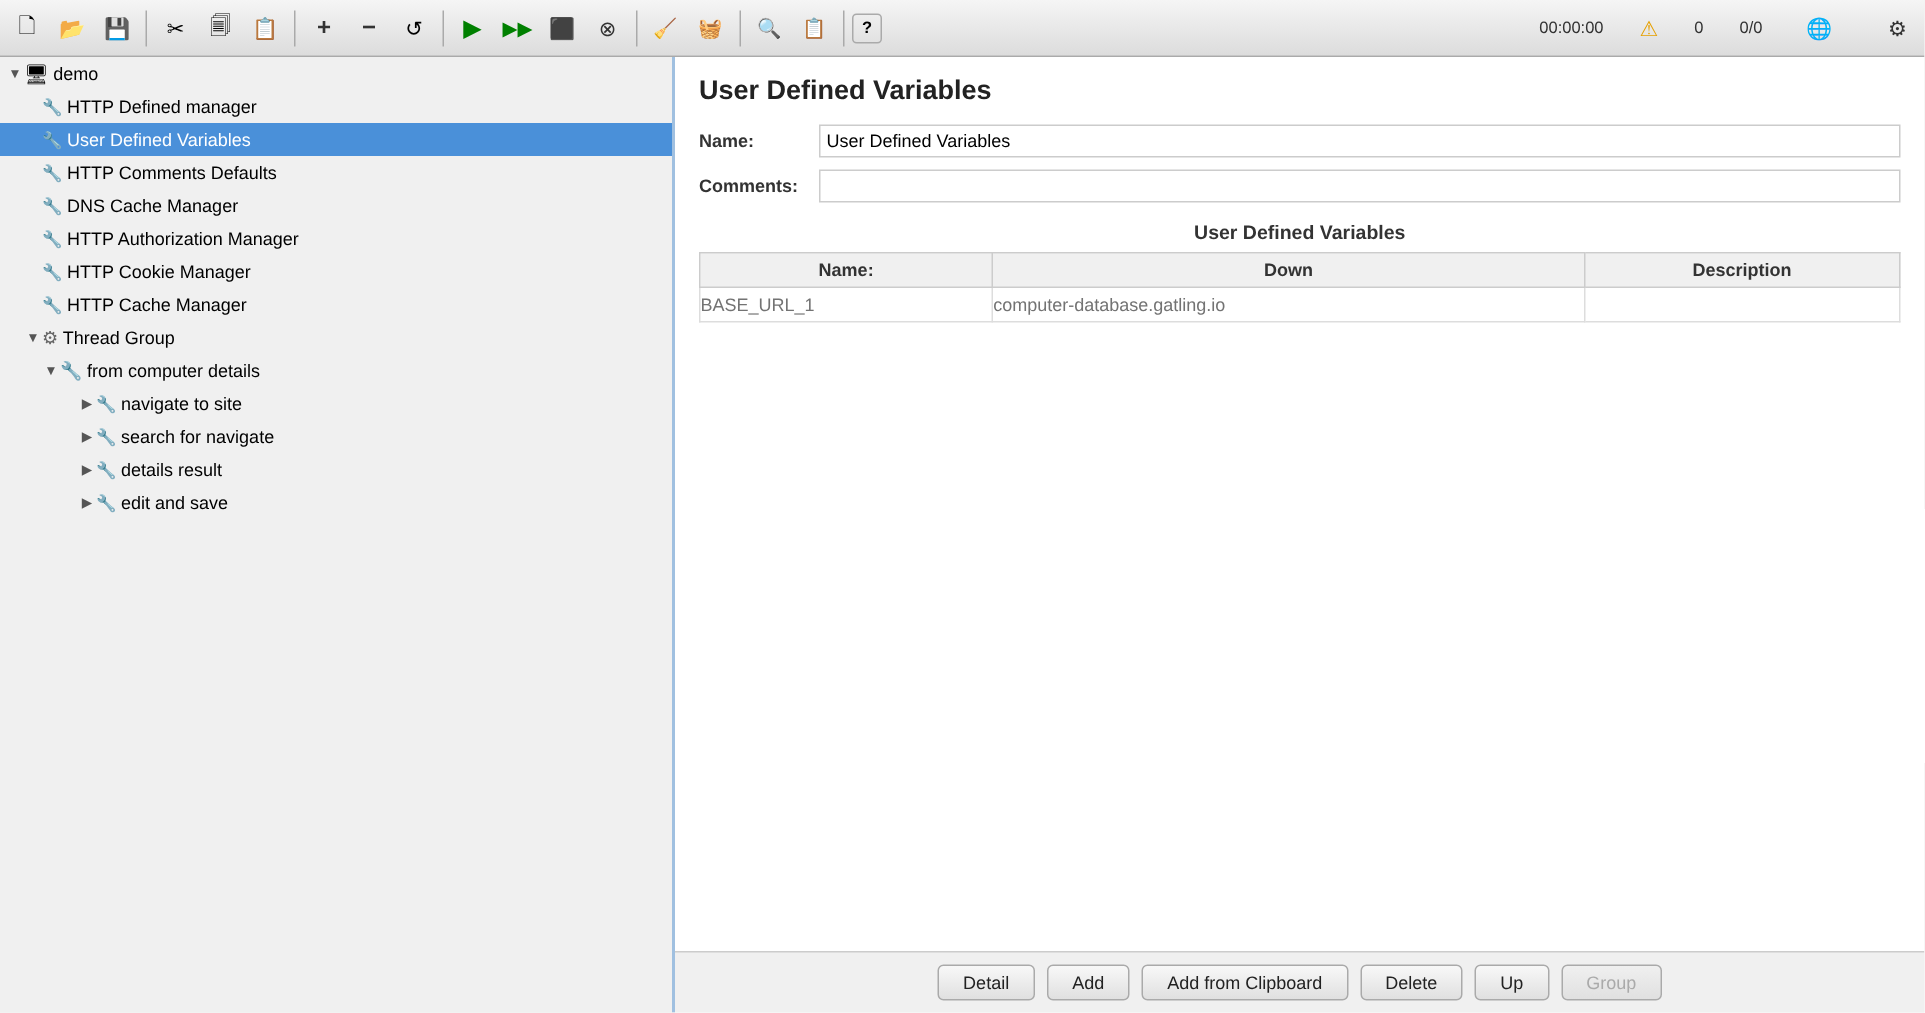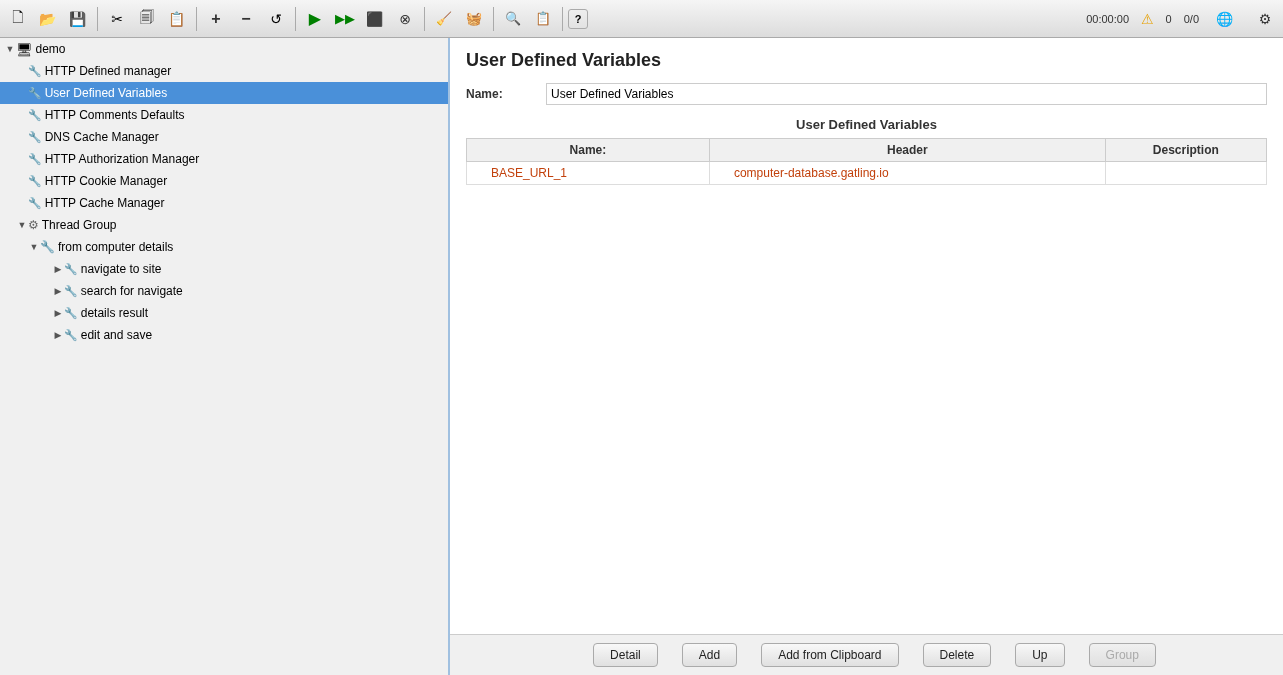--- a/index.html
+++ b/index.html
@@ -28,21 +28,21 @@
     .toolbar-separator {
       width: 1px;
       height: 24px;
       background: #aaa;
       margin: 0 3px;
     }
     .toolbar-spacer { flex: 1; }
     .toolbar-right {
       display: flex;
       align-items: center;
-      gap: 12px;
+      gap: 24px;
       font-size: 11px;
       color: #333;
       text-align: right;
     }
     .warning-icon { color: #e6a000; font-size: 14px; }
 
     
     #main-layout {
       display: flex;
       height: calc(675px - 38px);
@@ -148,44 +148,43 @@
       background: #f0f0f0;
       border: 1px solid #ccc;
       padding: 4px 8px;
       text-align: center;
       font-size: 12px;
       font-weight: bold;
       color: #333;
     }
     .var-table td {
       border: 1px solid #ddd;
-      padding: 4px 24px;
-      font-size: 12px;
-      color: #c2410c;
+      padding: 4px 0;
+      font-size: 12px;
+      color: #737373;
     }
     .var-table tr:nth-child(even) td { background: #f8f8ff; }
 
     
     #bottom-bar {
       border-top: 1px solid #ccc;
       background: #f0f0f0;
       padding: 8px 16px;
       display: flex;
       justify-content: center;
       gap: 8px;
     }
     .action-btn {
       padding: 4px 16px;
       border: 1px solid #aaa;
       background: linear-gradient(to bottom, #f8f8f8, #e0e0e0);
       border-radius: 4px;
       cursor: pointer;
       font-size: 12px;
       color: #222;
-      margin-left: 16px;
     }
     .action-btn:disabled { color: #aaa; cursor: default; }
     .action-btn.disabled { color: #aaa; background: linear-gradient(to bottom, #f0f0f0, #e0e0e0); cursor: default; }
   </style>
 </head>
 <body>
 
 <div id="toolbar">
   <div class="toolbar-btn" title="New">🗋</div>
   <div class="toolbar-btn" title="Open">📂</div>
@@ -317,28 +316,32 @@
   <div id="right-panel">
     <div id="content-area">
 
       <div class="panel-title">User Defined Variables</div>
 
       <div class="form-row">
         <span class="form-label">Name:</span>
         <input class="form-input" type="text" value="User Defined Variables" style="">
       </div>
 
+      <div class="form-row">
+        <span class="form-label">Comments:</span>
+        <input class="form-input" type="text" style="">
+      </div>
 
       <div class="section-title">User Defined Variables</div>
 
       <table class="var-table">
         <thead>
           <tr>
             <th>Name:</th>
-            <th>Header</th>
+            <th>Down</th>
             <th>Description</th>
           </tr>
         </thead>
         <tbody id="variables-tbody">
           <tr>
             <td>BASE_URL_1</td>
             <td>computer-database.gatling.io</td>
             <td></td>
           </tr>
         </tbody>

